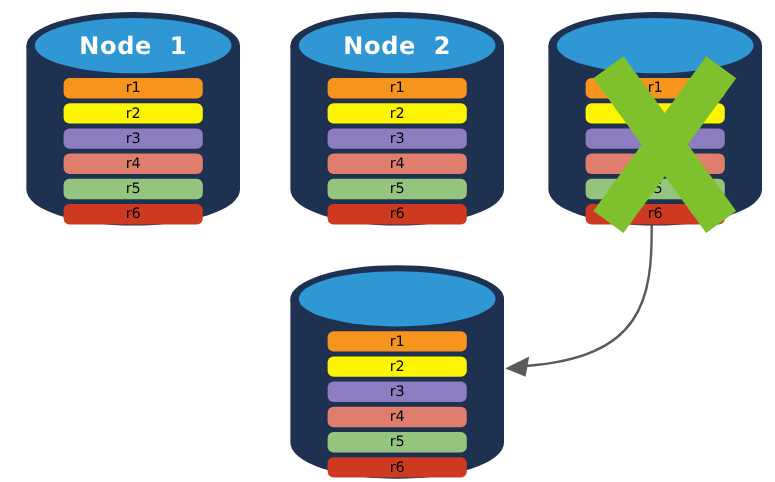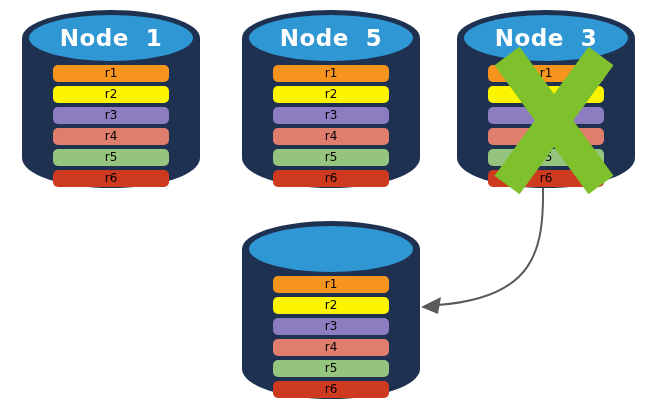--- a/index.html
+++ b/index.html
@@ -45,21 +45,21 @@
   .cyl-rim  { fill: var(--body, #1f3150); }
   .cyl-top  { fill: var(--top, #2f97d4); }
   .node-title {
     position: absolute;
     left: 0; right: 0;
     top: 8px;
     height: 44px;
     display: flex;
     align-items: center;
     justify-content: center;
-    font-size: 23px;
+    font-size: 20px;
     font-weight: bold;
     color: var(--title, #ffffff);
     white-space: pre;
     letter-spacing: 0.5px;
   }
   .rows {
     position: absolute;
     left: 33px;
     top: 57px;
     width: 116px;
@@ -118,38 +118,37 @@
         <div class="row" style="background: rgb(206, 58, 31);">r6</div>
       </div>
   </div>
 
   <div class="node" style="left:240px; top:8px;">
     <svg class="cyl" viewBox="0 0 182 185">
       <path class="cyl-body" d="M2,30 L2,150 A89,30 0 0 0 180,150 L180,30 Z"></path>
       <ellipse class="cyl-rim" cx="91" cy="30" rx="89" ry="28"></ellipse>
       <ellipse class="cyl-top" cx="91" cy="30" rx="82" ry="23"></ellipse>
     </svg>
-    <div class="node-title">Node  5</div>
+    <div class="node-title">Node  2</div>
     <div class="rows">
         <div class="row" style="background: rgb(247, 148, 30);">r1</div>
         <div class="row" style="background: rgb(253, 245, 0);">r2</div>
         <div class="row" style="background: rgb(140, 124, 192);">r3</div>
         <div class="row" style="background: rgb(224, 126, 110);">r4</div>
         <div class="row" style="background: rgb(149, 196, 126);">r5</div>
         <div class="row" style="background: rgb(206, 58, 31);">r6</div>
       </div>
   </div>
 
   <div class="node" style="left:455px; top:8px;">
     <svg class="cyl" viewBox="0 0 182 185">
       <path class="cyl-body" d="M2,30 L2,150 A89,30 0 0 0 180,150 L180,30 Z"></path>
       <ellipse class="cyl-rim" cx="91" cy="30" rx="89" ry="28"></ellipse>
       <ellipse class="cyl-top" cx="91" cy="30" rx="82" ry="23"></ellipse>
     </svg>
-    <div class="node-title">Node  3</div>
     <div class="rows">
         <div class="row" style="background: rgb(247, 148, 30);">r1</div>
         <div class="row" style="background: rgb(253, 245, 0);">r2</div>
         <div class="row" style="background: rgb(140, 124, 192);">r3</div>
         <div class="row" style="background: rgb(224, 126, 110);">r4</div>
         <div class="row" style="background: rgb(149, 196, 126);">r5</div>
         <div class="row" style="background: rgb(206, 58, 31);">r6</div>
       </div>
     <svg class="x-mark" viewBox="0 0 138 145">
       <line class="x-line" x1="22" y1="8" x2="116" y2="137"></line>

